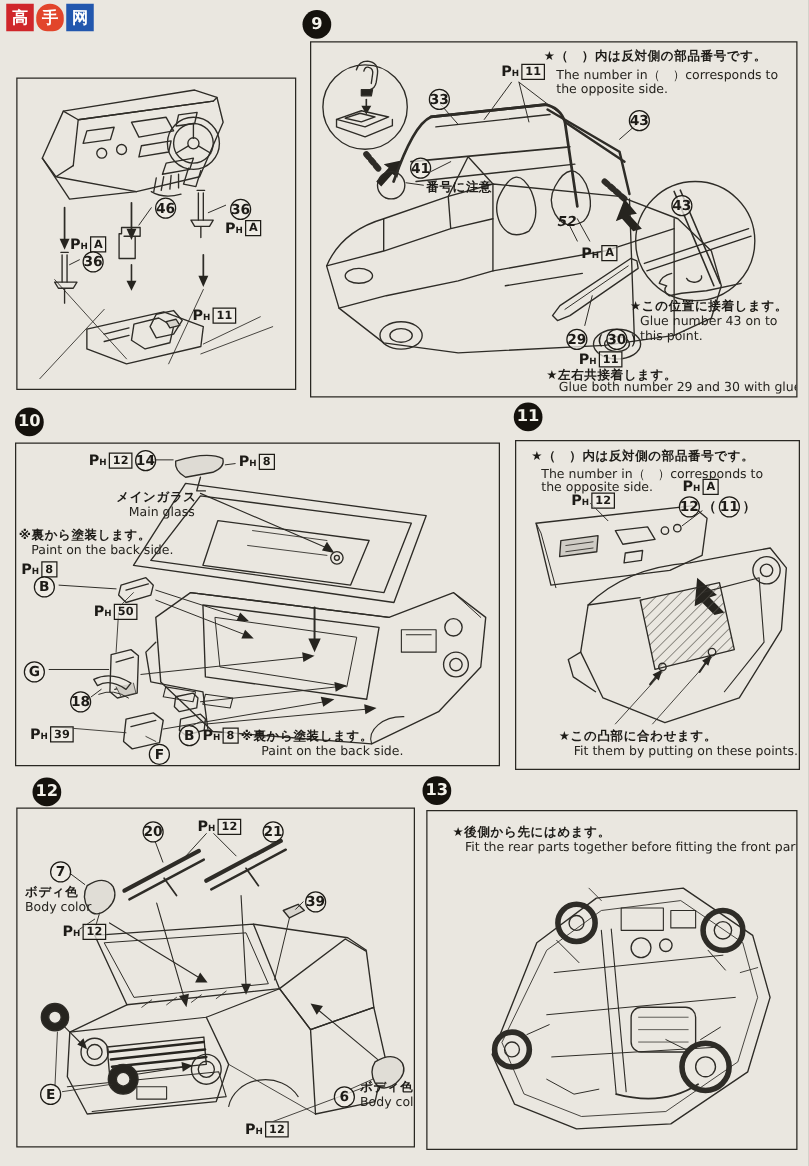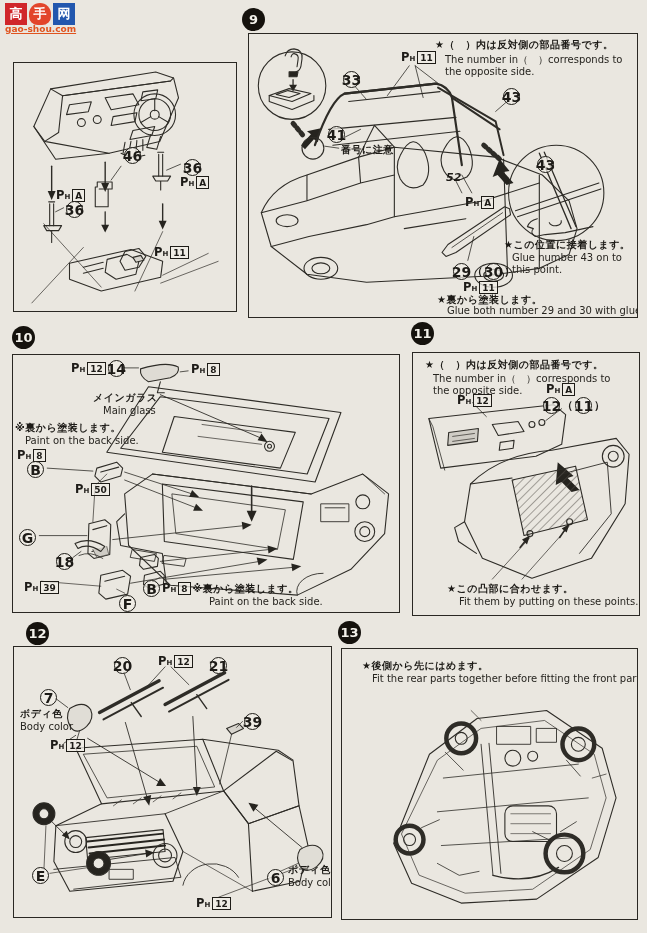--- a/index.html
+++ b/index.html
@@ -7,21 +7,21 @@
   .page { position:relative; width:647px; height:933px; margin:0 auto; background:#eae7e0;
           font-family:"DejaVu Sans","Liberation Sans",sans-serif; color:#1d1b17; overflow:hidden; }
   .panel { position:absolute; border:1.5px solid #2a2823; overflow:hidden; }
   svg.art { position:absolute; left:0; top:0; width:100%; height:100%; }
   .badge { position:absolute; width:23px; height:23px; border-radius:50%; background:#15120d; color:#f3f1ea;
            font-weight:bold; font-size:13px; display:flex; align-items:center; justify-content:center; z-index:4; }
   .lbl { position:absolute; white-space:nowrap; display:flex; align-items:center; gap:2px; z-index:3; }
   .jp { font-size:10px; font-weight:600; letter-spacing:.5px; }
   .en { font-size:10px; font-weight:400; color:#26241f; }
   .circ { display:inline-flex; width:17px; height:17px; border:1.3px solid #1e1c17; border-radius:50%;
-          align-items:center; justify-content:center; font-size:14px; font-weight:700; background:rgba(240,238,231,.75); }
+          align-items:center; justify-content:center; font-size:11px; font-weight:700; background:rgba(240,238,231,.75); }
   .ph { display:inline-flex; align-items:baseline; font-weight:bold; font-size:11.5px; line-height:1; }
   .phh { font-size:7px; font-weight:bold; }
   .code { display:inline-block; min-width:10px; height:13px; line-height:12px; padding:0 2px;
           border:1.2px solid #1e1c17; font-size:9px; font-weight:700; text-align:center; background:rgba(240,238,231,.75); }
   .plain { font-size:11px; font-weight:700; font-style:italic; }
   .paren { font-size:11px; font-weight:600; }
   
   .wm { position:absolute; left:5px; top:3px; z-index:6; }
   .wm-row { display:flex; align-items:center; gap:2px; }
   .wm-sq { width:22px; height:22px; display:inline-flex; align-items:center; justify-content:center;
@@ -36,21 +36,20 @@
 <body>
 
 <div class="page">
 
   <div class="wm">
     <div class="wm-row">
       <span class="wm-sq wm-red">高</span>
       <span class="wm-sq wm-tan">手</span>
       <span class="wm-sq wm-blue">网</span>
     </div>
-    <div class="wm-site">gao-shou.com</div>
   </div>
 
   <div class="badge" style="left:242px;top:8px">9</div>
   <div class="badge" style="left:12px;top:326px">10</div>
   <div class="badge" style="left:411px;top:322px">11</div>
   <div class="badge" style="left:26px;top:622px">12</div>
   <div class="badge" style="left:338px;top:621px">13</div>
 
   <div class="panel" style="left:13px;top:62px;width:224px;height:250px">
     <svg class="art" viewBox="0 0 224 250">
@@ -97,21 +96,21 @@
     <div class="lbl" style="left:42px;top:126px">
       <span class="ph">
           <span>P</span>
           <span class="phh">H</span>
         </span>
         <span class="code">A</span>
     </div>
     <div class="lbl" style="left:52px;top:138px">
         <span class="circ">36</span>
       </div>
-    <div class="lbl" style="left:110px;top:84px">
+    <div class="lbl" style="left:110px;top:95px">
         <span class="circ">46</span>
       </div>
     <div class="lbl" style="left:170px;top:96px">
         <span class="circ">36</span>
       </div>
     <div class="lbl" style="left:166px;top:113px">
       <span class="ph">
           <span>P</span>
           <span class="phh">H</span>
         </span>
@@ -244,21 +243,21 @@
         <span class="paren">）</span>
     </div>
     <div class="lbl" style="left:214px;top:247px">
       <span class="ph">
           <span>P</span>
           <span class="phh">H</span>
         </span>
         <span class="code">11</span>
     </div>
     <div class="lbl" style="left:188px;top:259px">
-        <span class="jp">★裏から塗装します。</span>
+        <span class="jp">★左右共接着します。</span>
       </div>
     <div class="lbl" style="left:198px;top:271px">
         <span class="en">Glue both number 29 and 30 with glue.</span>
       </div>
   </div>
 
   <div class="panel" style="left:12px;top:354px;width:388px;height:259px">
     <svg class="art" viewBox="0 0 388 259">
       <g stroke="#2e2c27" fill="none" stroke-width="1.1" stroke-linejoin="round" stroke-linecap="round">
 

